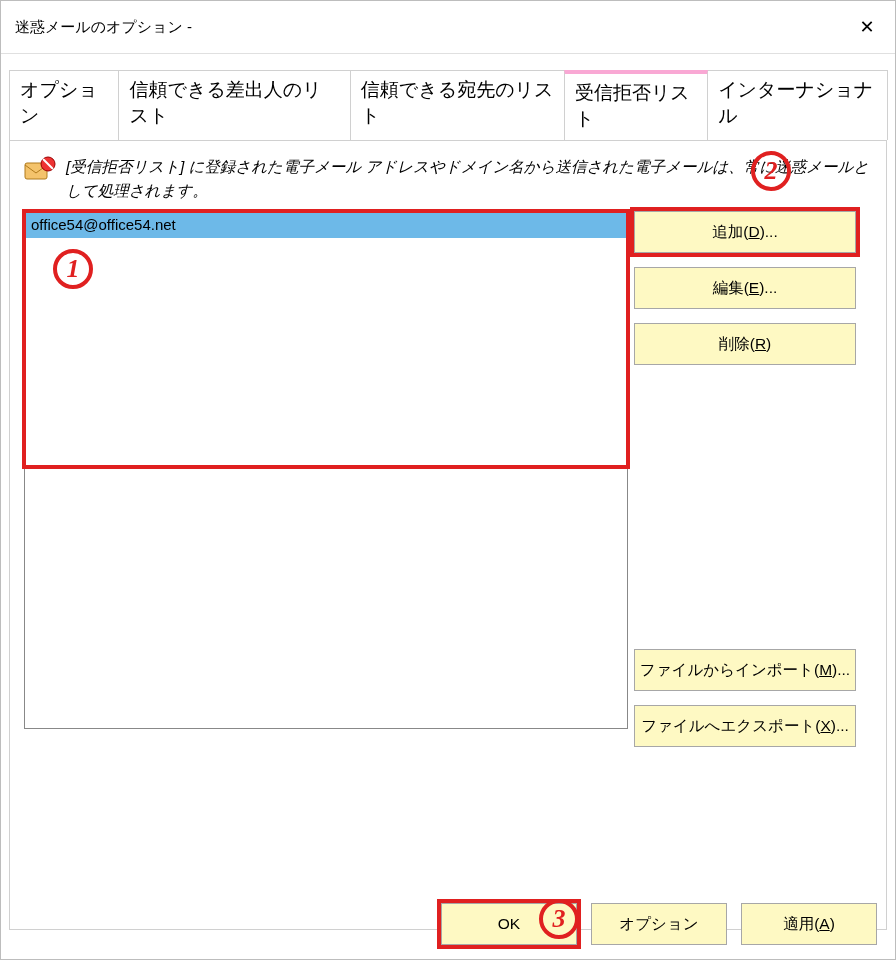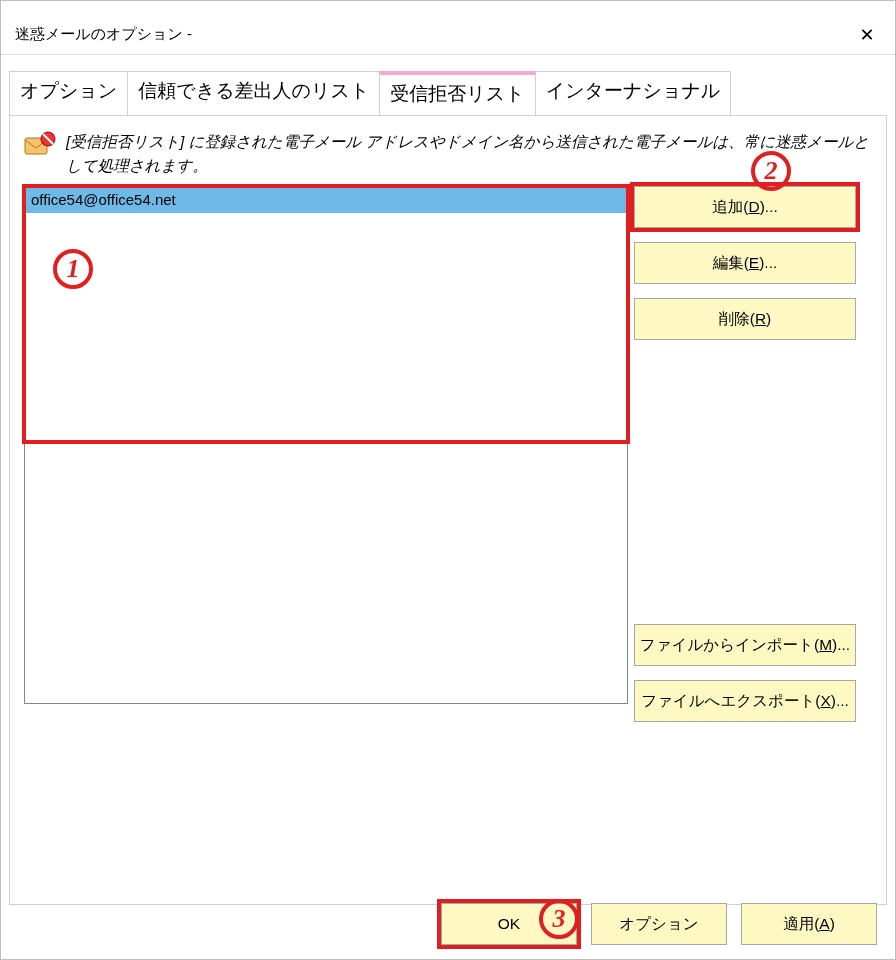--- a/index.html
+++ b/index.html
@@ -16,27 +16,26 @@
     position: relative;
   }
   .window {
     width: 896px;
     height: 960px;
     border: 1px solid #bdbdbd;
     background: #fff;
     position: relative;
   }
   .titlebar {
-    height: 40px;
+    height: 53px;
     display: flex;
     align-items: center;
     justify-content: space-between;
     padding: 0 0 0 14px;
     border-bottom: 1px solid #e0e0e0;
-    margin-top: 14px;
   }
   .close-btn {
     width: 56px;
     height: 44px;
     display: flex;
     align-items: center;
     justify-content: center;
     font-size: 18px;
     font-weight: 300;
     cursor: pointer;
@@ -223,20 +222,21 @@
   <div class="titlebar">
     <span>迷惑メールのオプション - </span>
     <div class="close-btn">
       <span>✕</span>
     </div>
   </div>
 
   <div class="tabbar">
     <div class="tab inactive">オプション</div>
     <div class="tab inactive">信頼できる差出人のリスト</div>
+    <div class="tab inactive">信頼できる宛先のリスト</div>
     <div class="tab active">受信拒否リスト</div>
     <div class="tab inactive">インターナショナル</div>
   </div>
 
   <div class="tabpanel">
     <div class="description-row">
       <div class="desc-icon">
         <svg viewBox="0 0 32 32">
           <rect x="1" y="8" width="22" height="16" rx="2" fill="#f4c36b" stroke="#b07a1c"></rect>
           <path d="M1 10 L12 18 L23 10" fill="none" stroke="#b07a1c"></path>

